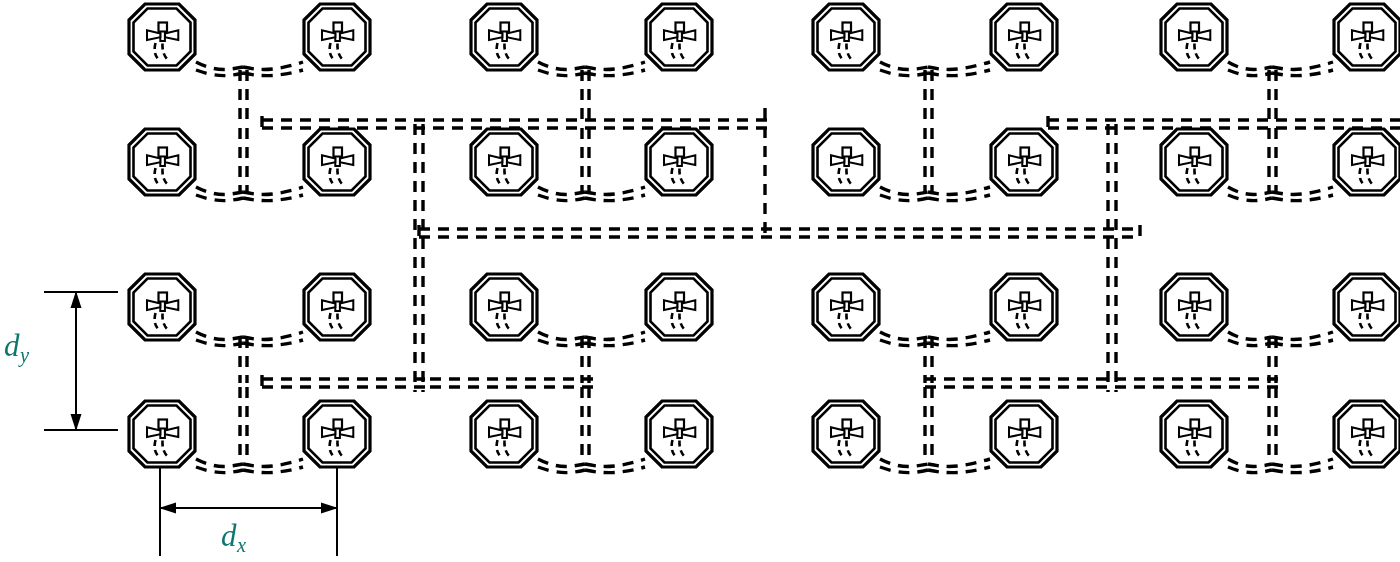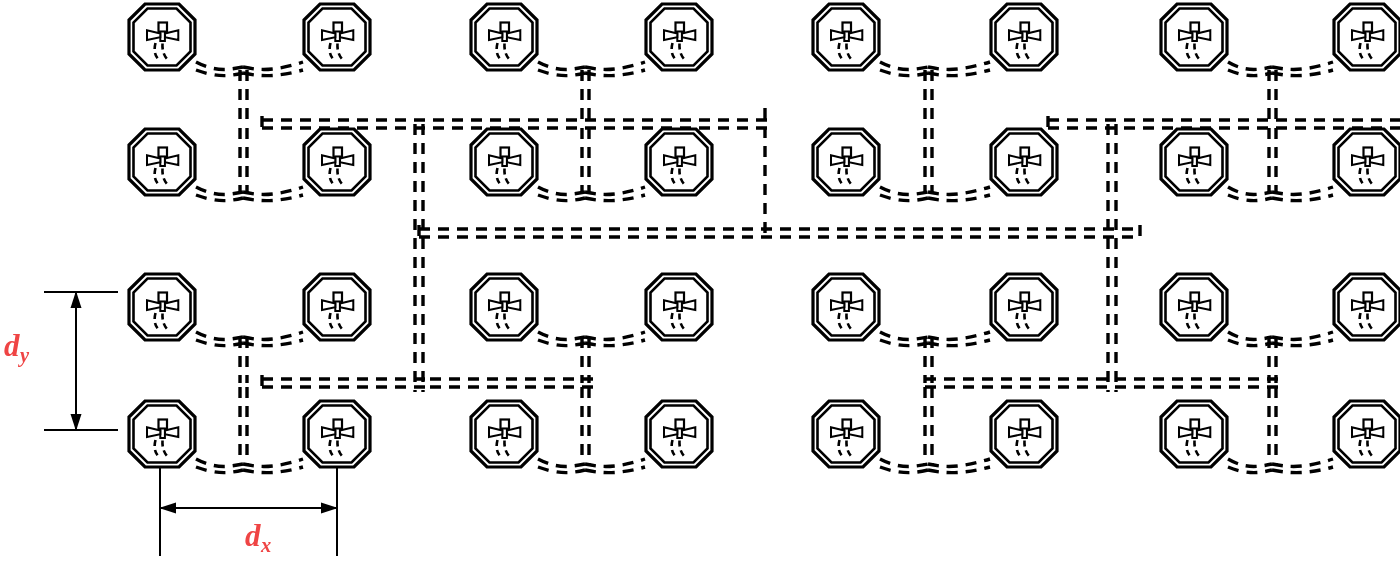--- a/index.html
+++ b/index.html
@@ -25,36 +25,35 @@
     left: 0;
     width: 1400px;
     height: 562px;
     display: block;
   }
   .dim-label {
     position: absolute;
     font-family: "Liberation Serif", "DejaVu Serif", serif;
     font-style: italic;
     font-size: 31px;
-    color: #ef4444;
+    color: #0f766e;
     white-space: nowrap;
     line-height: 1;
     user-select: none;
-    font-weight: bold;
   }
   .dim-label sub {
     font-size: 0.66em;
     font-style: italic;
     vertical-align: baseline;
     position: relative;
     top: 0.30em;
     left: 0.02em;
   }
   #label-dy { left: 4px;  top: 330px; }
-  #label-dx { left: 245px; top: 520px; }
+  #label-dx { left: 221px; top: 520px; }
 </style>
 </head>
 <body>
 
 <div id="diagram-root">
 
   <svg class="layer" id="cable-layer" viewBox="0 0 1400 562">
     <defs>
       <g id="turbine-glyph">
 

